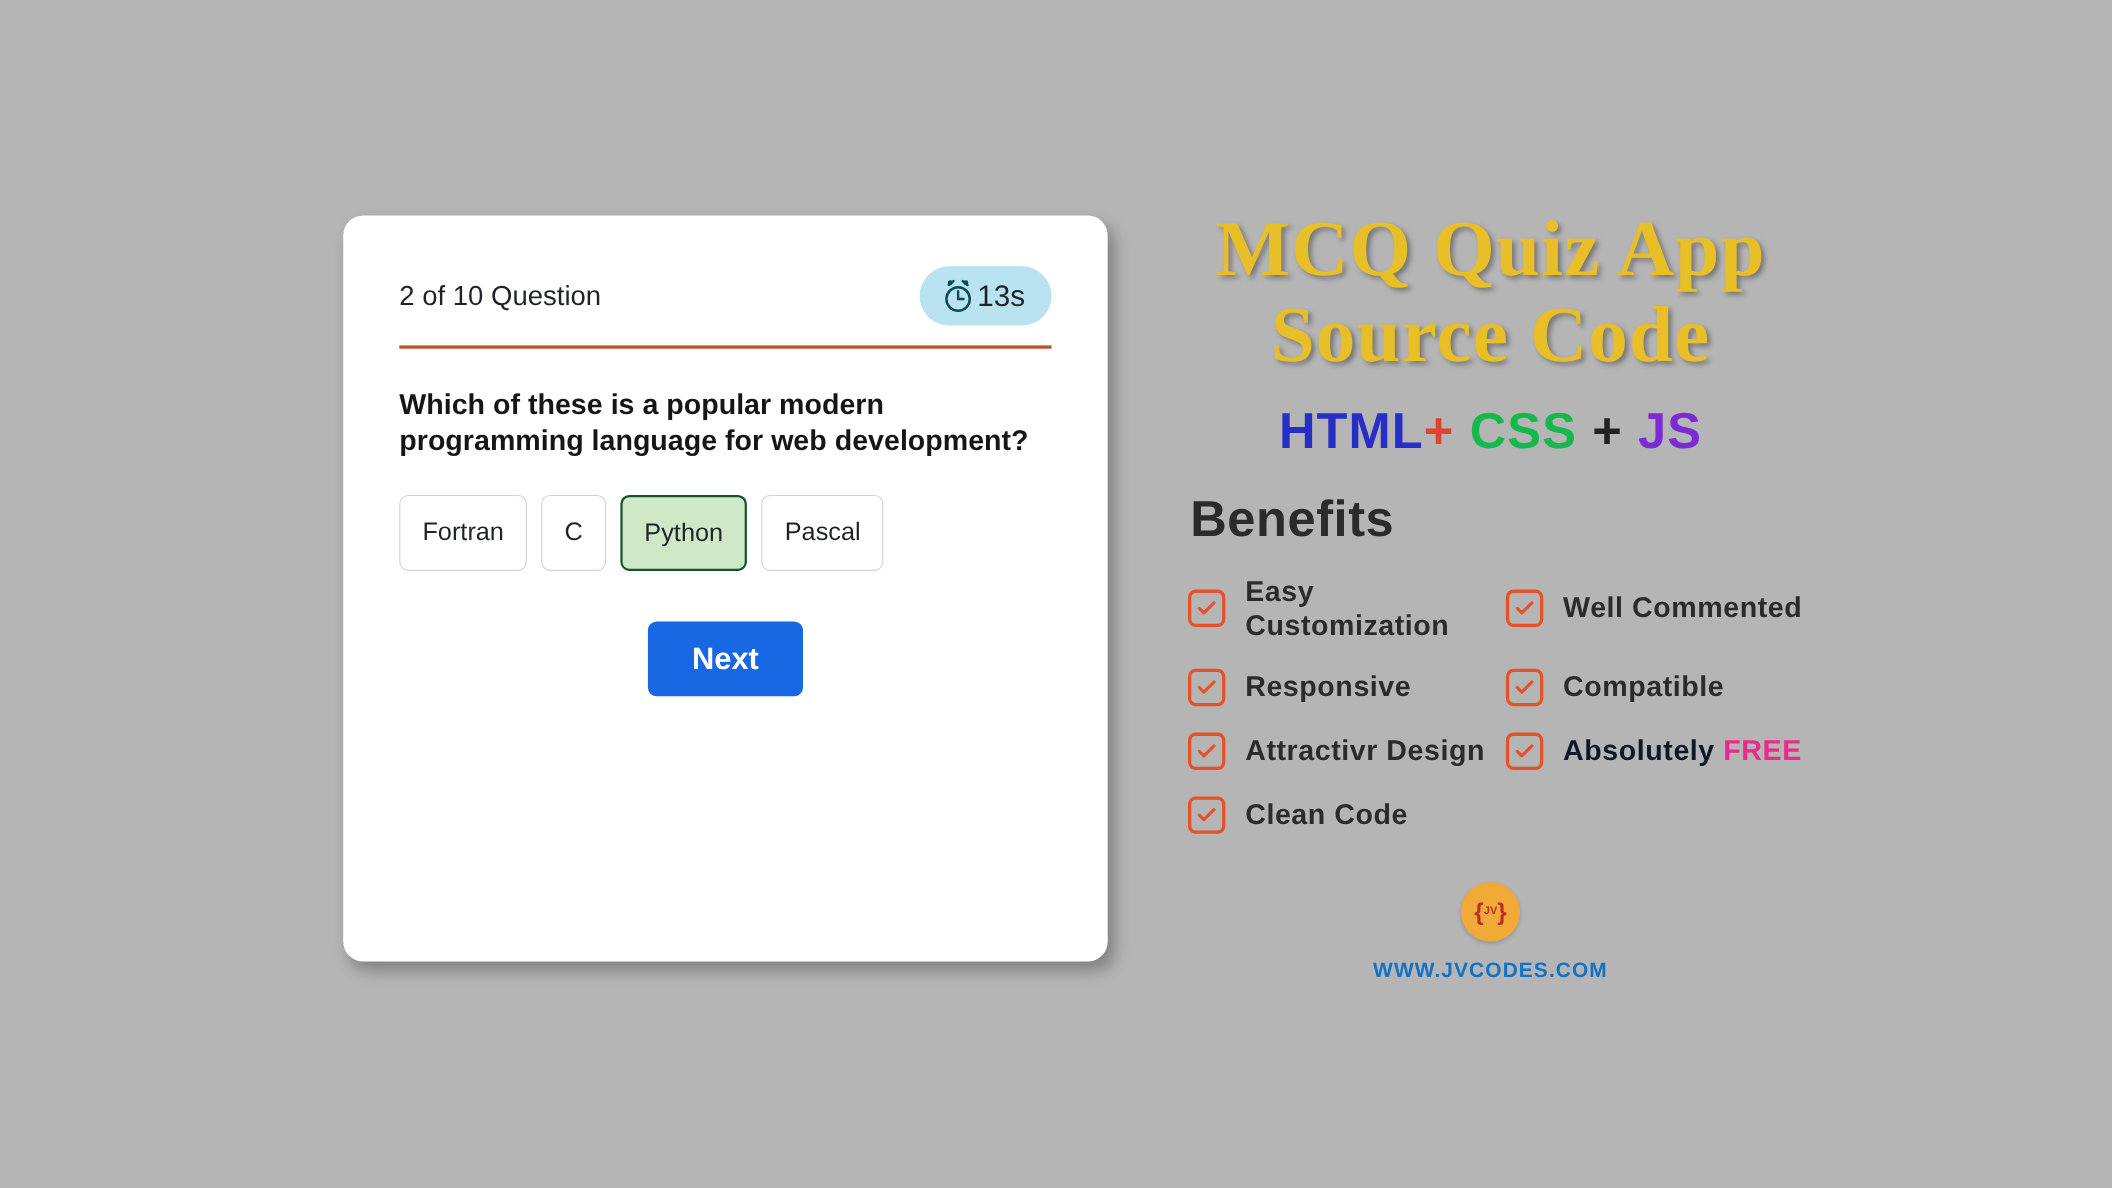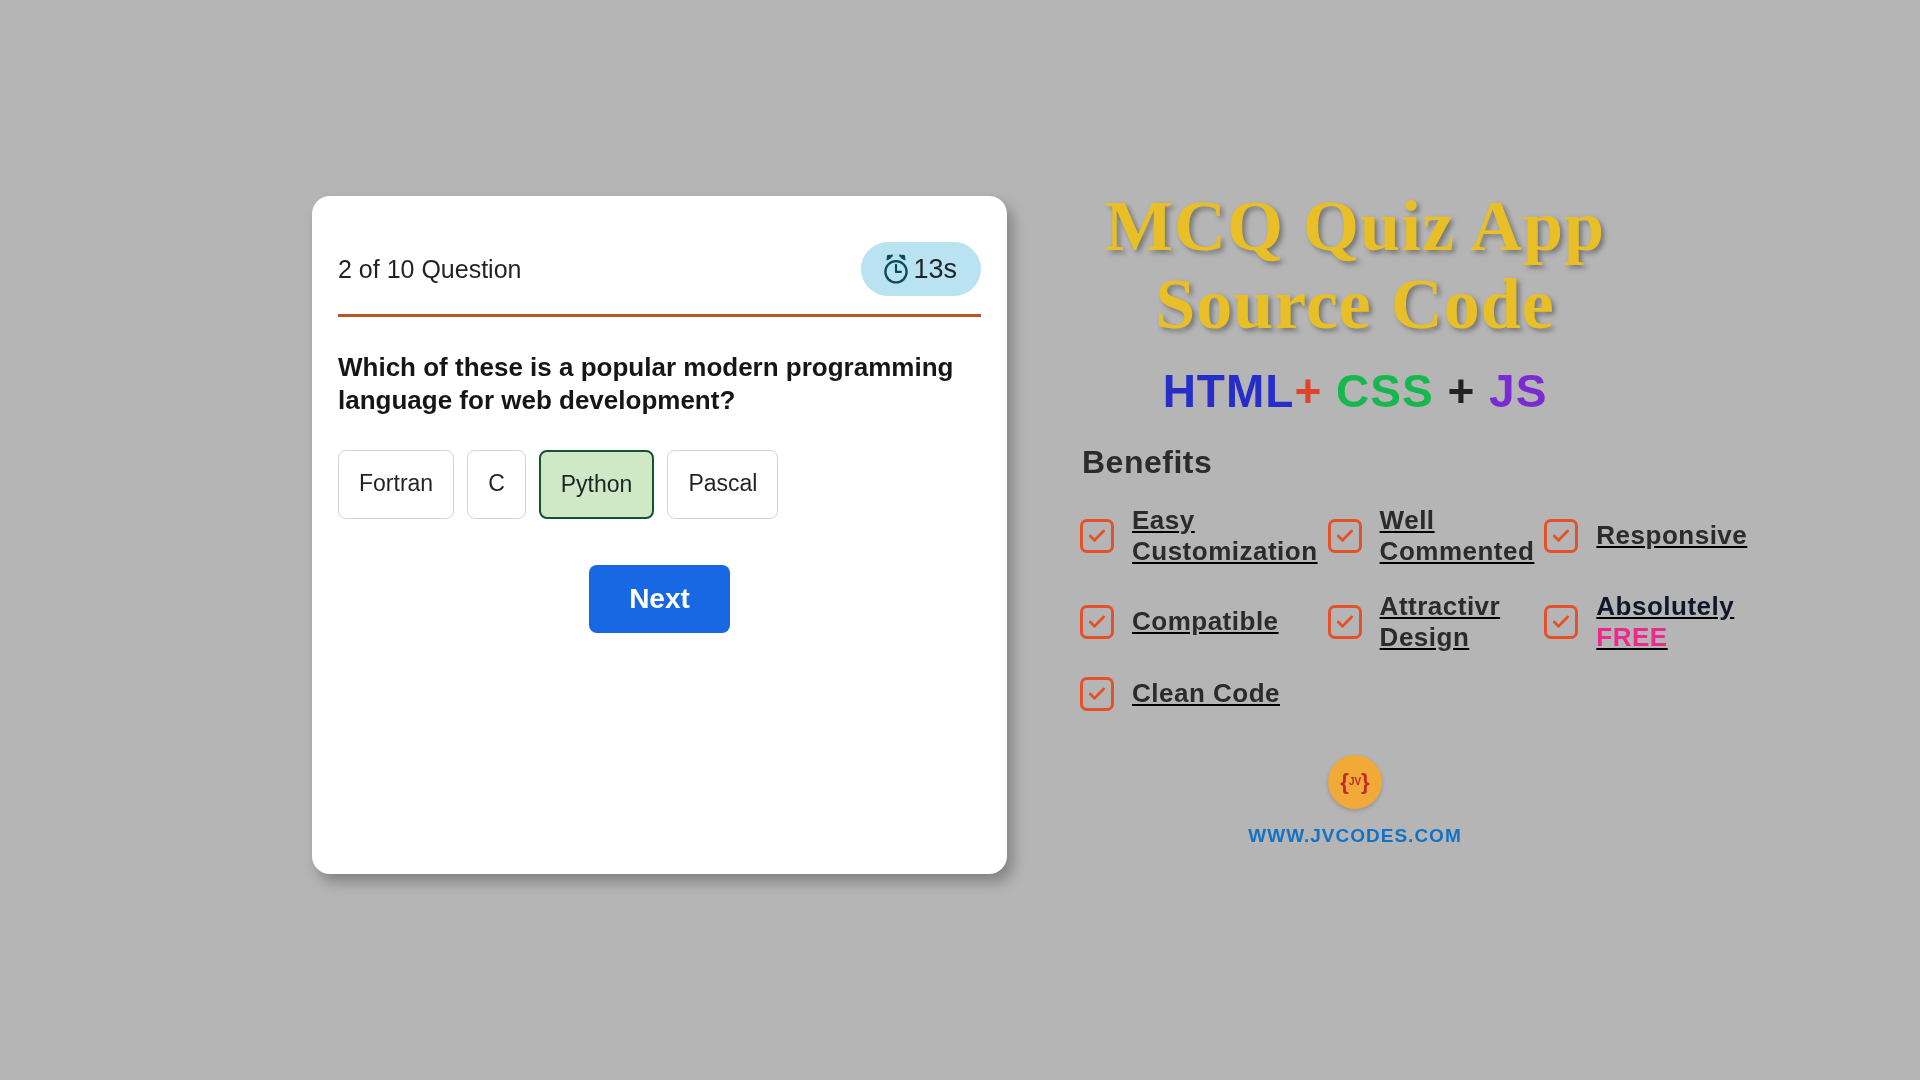--- a/index.html
+++ b/index.html
@@ -14,21 +14,21 @@
       width: 1456px; height: 816px;
       position: relative;
       display: flex;
     }
     
     .quiz-card {
       position: absolute; left: 80px; top: 64px;
       width: 695px; height: 678px;
       background: #fff; border-radius: 18px;
       box-shadow: 6px 8px 14px rgba(0,0,0,0.28);
-      padding: 46px 26px 42px;
+      padding: 46px 51px 42px;
     }
     .card-header {
       display: flex; justify-content: space-between; align-items: center;
       margin-bottom: 18px;
     }
     .progress-text {
       font-size: 25px; color: #1f2328; font-weight: 500;
     }
     .timer-pill {
       display: flex; align-items: center; 
@@ -91,29 +91,28 @@
       font-size: 46px; font-weight: 900; letter-spacing: 1px;
       margin-bottom: 26px;
       font-family: Arial, sans-serif;
     }
     .sub-html  { color: #272ec8; }
     .sub-plus1 { color: #e2412b; }
     .sub-css   { color: #16b84e; }
     .sub-plus2 { color: #222; }
     .sub-js    { color: #7a2bd1; }
     .benefits-heading {
-      font-size: 32px; font-weight: 900; color: #2b2b2b;
+      font-size: 46px; font-weight: 900; color: #2b2b2b;
       margin-left: 20px; margin-bottom: 24px;
       font-family: Arial, sans-serif; letter-spacing: 0.5px;
     }
     .benefits-grid {
-      display: grid; grid-template-columns: 1fr 1fr 1fr;
+      display: grid; grid-template-columns: 1fr 1fr;
       column-gap: 10px; row-gap: 24px;
       margin-left: 18px;
-      text-decoration: underline;
     }
     .benefit {
       display: flex; align-items: center; gap: 18px;
     }
     .check-box {
       width: 34px; height: 34px; flex-shrink: 0;
       border: 3px solid #e55128; border-radius: 7px;
       display: flex; align-items: center; justify-content: center;
     }
     .benefit-label {

